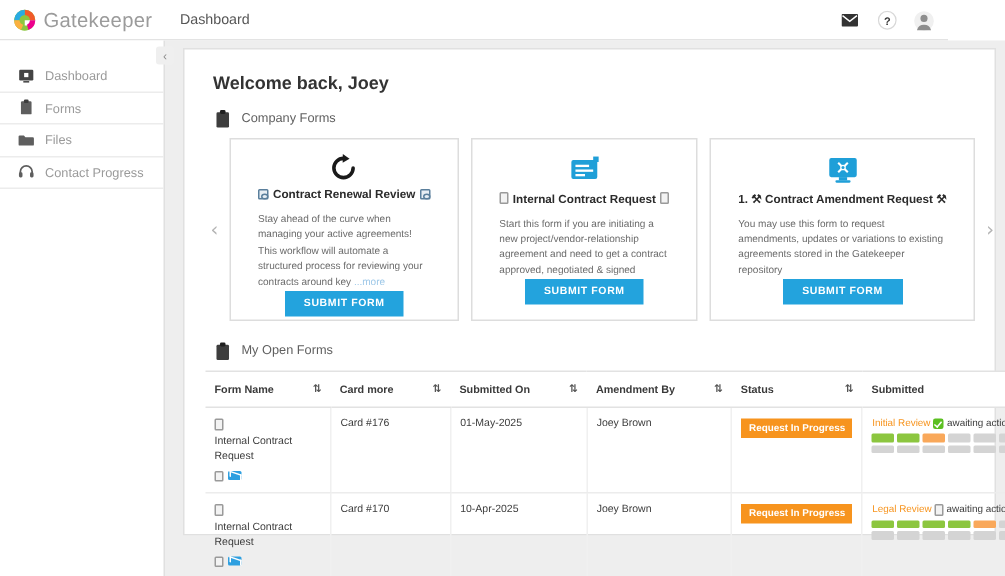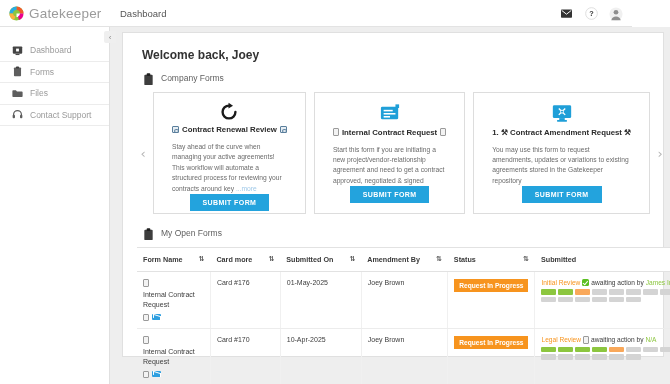--- a/index.html
+++ b/index.html
@@ -132,21 +132,21 @@
   }
 
   
   .table-sec { margin-top: 14px; }
   table { width: 100%; border-collapse: collapse; margin-top: 5px; }
   thead th {
     font-size: 7.2px; color: #3a3a3a; font-weight: 700; text-align: left;
     padding: 7px 6px; border-top: 1px solid #e2e2e2; border-bottom: 1px solid #e2e2e2;
     background: #fff; white-space: nowrap;
   }
-  th .sortwrap { display: flex; align-items: center; justify-content: space-between; gap: 16px; }
+  th .sortwrap { display: flex; align-items: center; justify-content: space-between; gap: 26px; }
   .sort { color: #555; font-size: 7px; line-height: 7px; font-family:"DejaVu Sans",sans-serif; }
   tbody td {
     font-size: 7px; color: #3c3c3c; padding: 7px 6px;
     border-bottom: 1px solid #ececec; vertical-align: top;
     border-right: 1px solid #f0f0f0;
   }
   tbody td:last-child { border-right: none; }
   .fname { display: flex; align-items: flex-start; gap: 3px; flex-wrap: wrap; line-height: 1.5; max-width: 78px; }
   .mailbox {
     display:inline-block; width: 9px; height: 6.5px; background: #2e9fe0;
@@ -254,21 +254,21 @@
   </div>
 
   <div class="nav-item">
     <span class="nicon">
       <svg width="11" height="11" viewBox="0 0 14 14">
           <path d="M2 8 V7 A5 5 0 0 1 12 7 V8" stroke="#5e5e5e" stroke-width="1.5" fill="none"></path>
           <rect x="0.8" y="7.4" width="3" height="4.4" rx="1.2" fill="#5e5e5e"></rect>
           <rect x="10.2" y="7.4" width="3" height="4.4" rx="1.2" fill="#5e5e5e"></rect>
         </svg>
     </span>
-    <span>Contact Support</span>
+    <span>Contact Progress</span>
   </div>
 </div>
 
 <div class="collapse-btn">‹</div>
 
 <div class="stage">
   <div class="panel">
 
     <div class="welcome">Welcome back, Joey</div>
 

